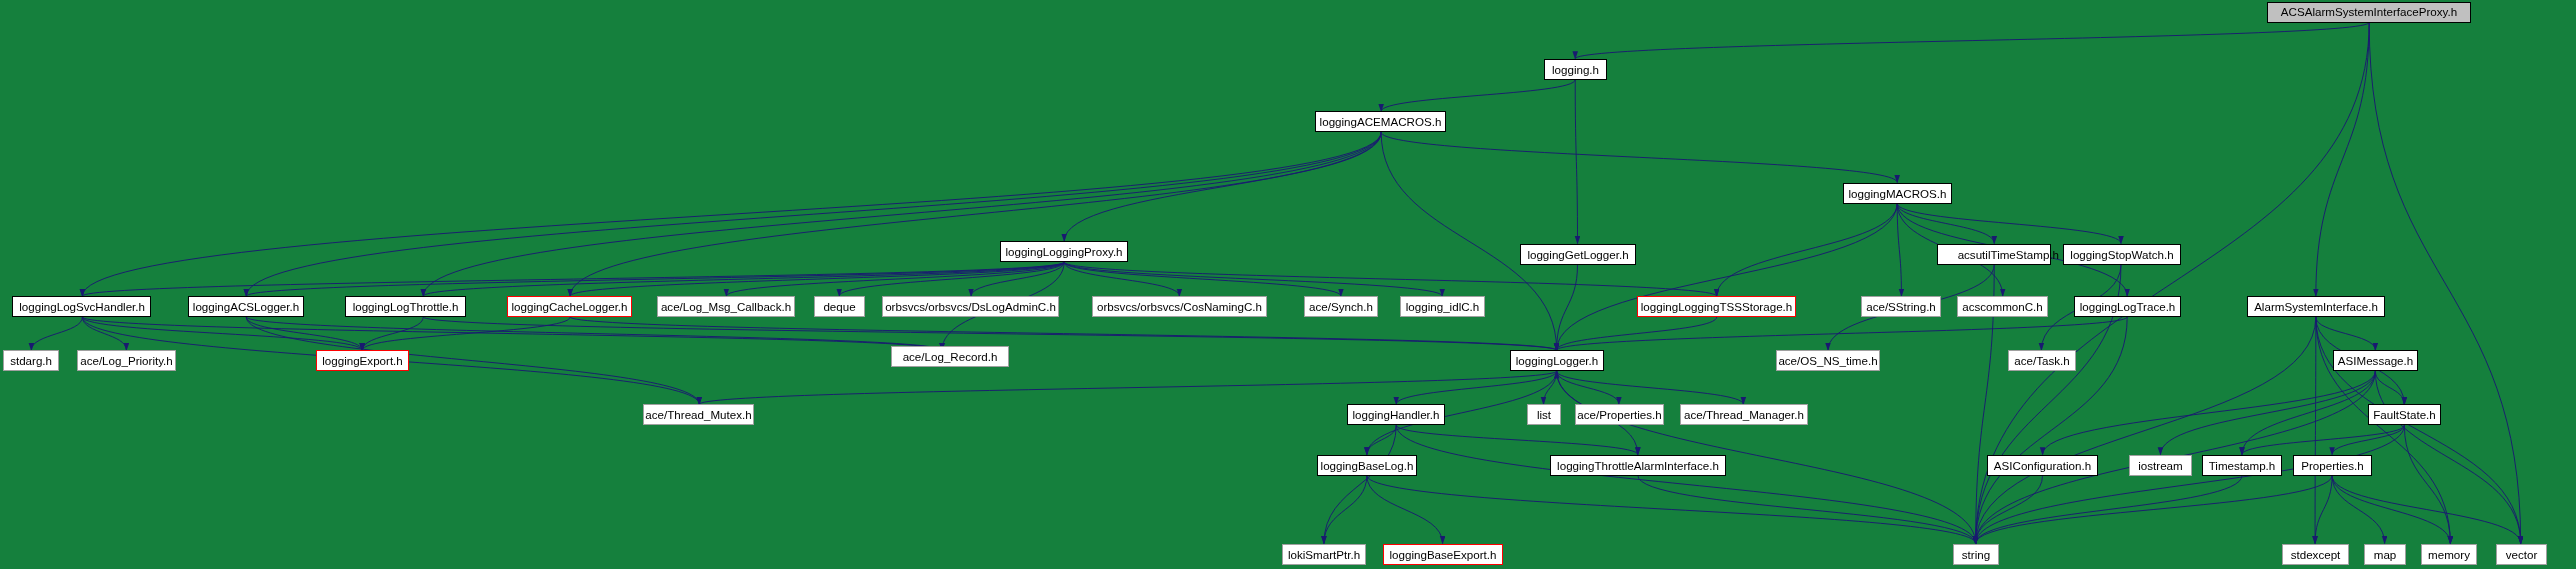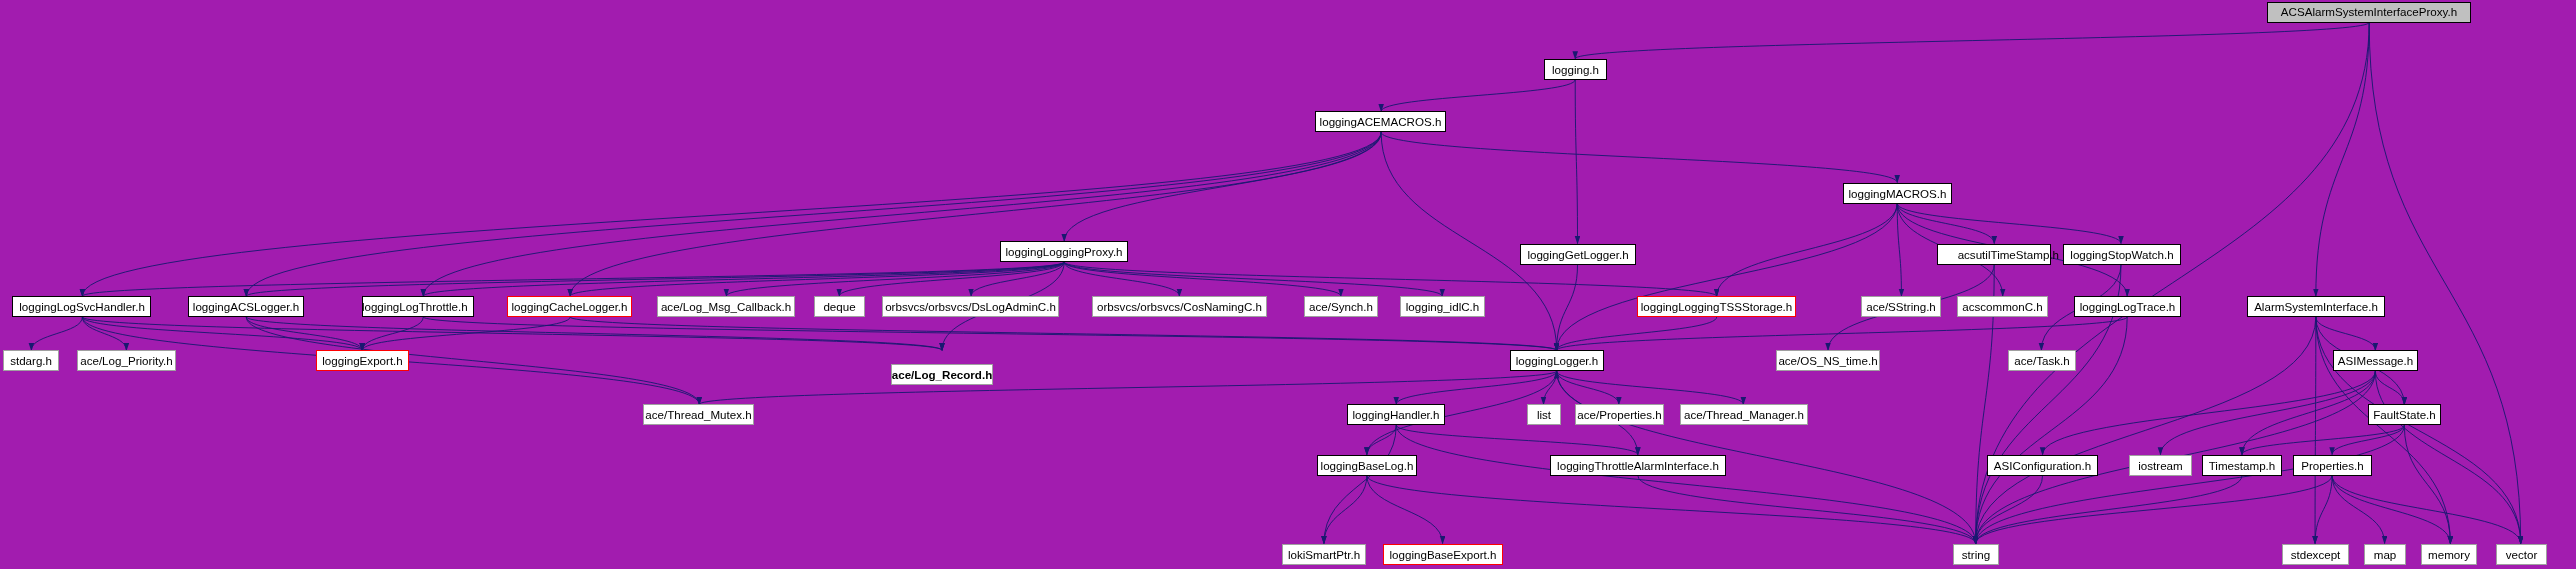--- a/index.html
+++ b/index.html
@@ -1,17 +1,17 @@
 <!DOCTYPE html>
 <html style="font-size:12.4px"><head>
 <meta charset="utf-8">
 <style>
   html,body{margin:0;padding:0;background:#ffffff;}
   #graph{position:relative;width:2576px;height:569px;overflow:hidden;
-         font-family:"Liberation Sans","DejaVu Sans",sans-serif;background:#a21caf;}
+         font-family:"Liberation Sans","DejaVu Sans",sans-serif;background:#15803d;}
   #edges{position:absolute;left:0;top:0;width:2576px;height:569px;}
   .node{position:absolute;box-sizing:border-box;display:flex;align-items:center;
         justify-content:center;background:#ffffff;white-space:nowrap;
         font-size:11.6px;line-height:1;color:#000000;height:21px;padding:0 5.4px;}
   .node.b{border:0.8px solid #000000;}
   .node.g{border:0.8px solid #a0a0a0;}
   .node.r{border:0.8px solid #ff0000;}
   .node.root{border:0.8px solid #000000;background:#c0c0c0;}
 </style>
 </head>
@@ -142,21 +142,21 @@
       </div>
       <div class="node b" style="left: 2063px; top: 244px; width: 118px;">
         <span>loggingStopWatch.h</span>
       </div>
       <div class="node b" style="left: 12.4px; top: 296px; width: 139px; justify-content: flex-end;">
         <span>loggingLogSvcHandler.h</span>
       </div>
       <div class="node b" style="left: 188px; top: 296px; width: 116px;">
         <span>loggingACSLogger.h</span>
       </div>
-      <div class="node b" style="left: 362px; top: 296px; width: 112px; justify-content: flex-end;">
+      <div class="node b" style="left: 345px; top: 296px; width: 121px;">
         <span>loggingLogThrottle.h</span>
       </div>
       <div class="node r" style="left: 507px; top: 296px; width: 125px; text-align: center;">
         <span>loggingCacheLogger.h</span>
       </div>
       <div class="node g" style="left: 657px; top: 296px; width: 138px;">
         <span>ace/Log_Msg_Callback.h</span>
       </div>
       <div class="node g" style="left: 814px; top: 296px; width: 51px;">
         <span>deque</span>
@@ -190,21 +190,21 @@
       </div>
       <div class="node g" style="left: 3.1px; top: 350px; width: 56px;">
         <span>stdarg.h</span>
       </div>
       <div class="node g" style="left: 77px; top: 350px; width: 99px;">
         <span>ace/Log_Priority.h</span>
       </div>
       <div class="node r" style="left: 316px; top: 350px; width: 93px;">
         <span>loggingExport.h</span>
       </div>
-      <div class="node g" style="left: 891px; top: 364px; width: 102px; font-weight: bold;">
+      <div class="node g" style="left: 891px; top: 346px; width: 118px;">
         <span>ace/Log_Record.h</span>
       </div>
       <div class="node b" style="left: 1510px; top: 350px; width: 94px;">
         <span>loggingLogger.h</span>
       </div>
       <div class="node g" style="left: 1776px; top: 350px; width: 104px;">
         <span>ace/OS_NS_time.h</span>
       </div>
       <div class="node g" style="left: 2008px; top: 350px; width: 68px;">
         <span>ace/Task.h</span>

